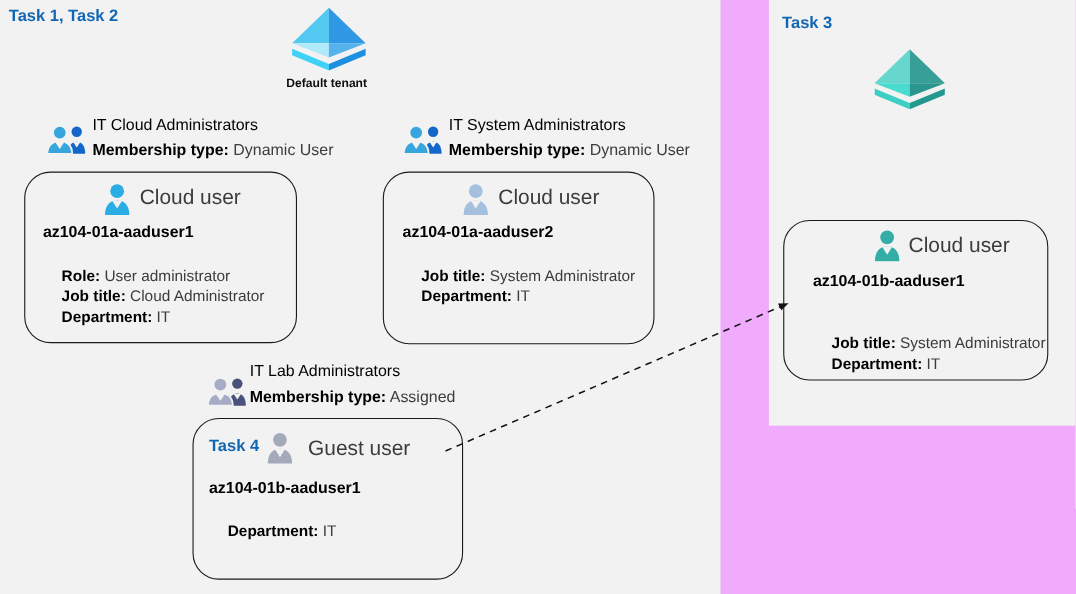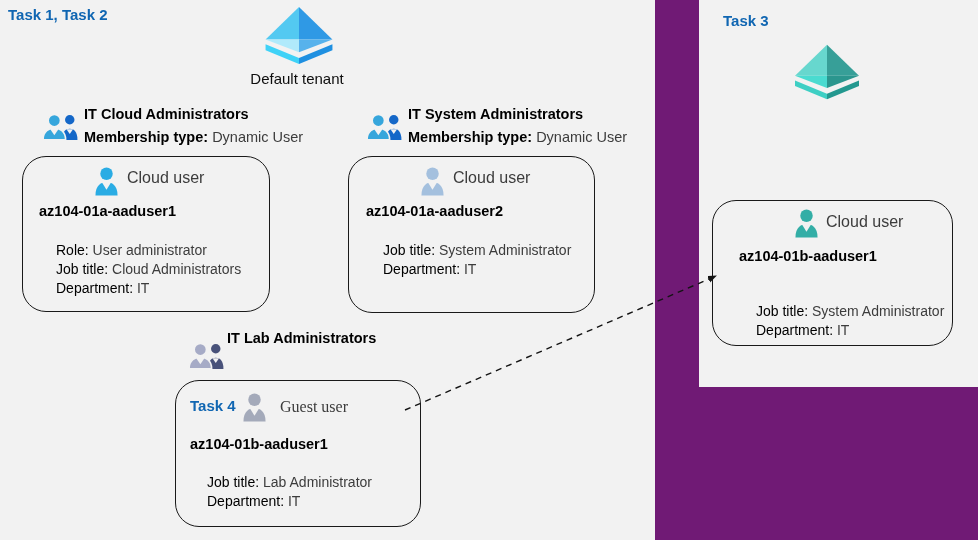--- a/index.html
+++ b/index.html
@@ -1,36 +1,36 @@
 <!DOCTYPE html>
 <html><head>
 <meta charset="utf-8">
 <style>
   html,body{margin:0;padding:0;background:#fff;}
   #canvas{
     position:relative;width:978px;height:540px;overflow:hidden;
     font-family:"Liberation Sans","DejaVu Sans",sans-serif;
-    background:#701a75;color:#1a1a1a;
+    background:#f0abfc;color:#1a1a1a;
   }
   .section{position:absolute;}
   .abs{position:absolute;}
   .task-label{font-weight:bold;font-size:15px;white-space:nowrap;}
-  .tenant-title{font-weight:normal;font-size:15px;color:#0d0d0d;text-align:center;white-space:nowrap;}
-  .group-title{font-weight:bold;font-size:14.5px;color:#000;white-space:nowrap;}
+  .tenant-title{font-weight:bold;font-size:11px;color:#0d0d0d;text-align:center;white-space:nowrap;}
+  .group-title{font-weight:normal;font-size:14.5px;color:#000;white-space:nowrap;}
   .group-membership{font-size:14.5px;color:#3c3c3c;white-space:nowrap;}
   .group-membership .fl{font-weight:bold;color:#000;margin-top:35px;}
   .card{
     position:absolute;border:1.4px solid #1a1a1a;border-radius:24px;
     background:transparent;box-sizing:border-box;
   }
-  .user-type{font-size:16px;color:#3c3c3c;white-space:nowrap;}
+  .user-type{font-size:19px;color:#3c3c3c;white-space:nowrap;}
   .username{font-weight:bold;font-size:14.5px;color:#000;white-space:nowrap;}
   .fields{font-size:14px;line-height:19px;color:#3c3c3c;}
   .field{white-space:nowrap;}
-  .field .fl{font-weight:normal;color:#000;padding-left:17px;}
+  .field .fl{font-weight:bold;color:#000;padding-left:17px;}
   svg{display:block;}
   .overlay{position:absolute;left:0;top:0;pointer-events:none;}
 </style>
 </head>
 <body>
 
 <div id="canvas">
 
   <div class="section" style="left: 0px; top: 0px; width: 655px; height: 540px; background-color: rgb(242, 242, 242);">
 
@@ -60,21 +60,21 @@
     <div class="card" style="left:22px;top:156px;width:248px;height:156px;">
       <svg class="abs" style="left:71px;top:9px;" width="25" height="30" viewBox="0 0 26 30">
         <circle cx="13" cy="7.5" r="6.5" fill="#2aace4"></circle>
         <path d="M1.5 30 C1.5 19.5 7.5 16 13 16 C18.5 16 24.5 19.5 24.5 30 Z" fill="#2aace4"></path>
         <path d="M8 16 L13 24 L18 16 Z" fill="#f2f2f2"></path>
       </svg>
       <div class="abs user-type" style="left:104px;top:12px;">Cloud user</div>
       <div class="abs username" style="left:16px;top:46px;">az104-01a-aaduser1</div>
       <div class="abs fields" style="left:16px;top:84px;">
         <div class="field"><span class="fl">Role:</span> <span>User administrator</span></div>
-        <div class="field"><span class="fl">Job title:</span> <span>Cloud Administrators</span></div>
+        <div class="field"><span class="fl">Job title:</span> <span>Cloud Administrator</span></div>
         <div class="field"><span class="fl">Department:</span> <span>IT</span></div>
       </div>
     </div>
 
     <svg class="abs" style="left:366px;top:112px;" width="37" height="28" viewBox="0 0 36 27">
       <circle cx="27" cy="7.4" r="4.6" fill="#1467c8"></circle>
       <path d="M19.5 27 C19.5 19 23 16.2 27 16.2 C31 16.2 34.5 19 34.5 27 Z" fill="#1467c8"></path>
       <path d="M23.8 16.6 L27 21.4 L30.2 16.6 Z" fill="#f2f2f2"></path>
       <circle cx="12" cy="8.2" r="6" stroke-width="1.6" stroke="#f2f2f2" fill="#36a6dc"></circle>
       <path d="M1 27 C1 18.5 7 15.5 12 15.5 C17 15.5 23 18.5 23 27 Z" stroke-width="1.6" stroke="#f2f2f2" fill="#36a6dc"></path>
@@ -99,40 +99,40 @@
 
     <svg class="abs" style="left:188px;top:341px;" width="37" height="28" viewBox="0 0 36 27">
       <circle cx="27" cy="7.4" r="4.6" fill="#49527a"></circle>
       <path d="M19.5 27 C19.5 19 23 16.2 27 16.2 C31 16.2 34.5 19 34.5 27 Z" fill="#49527a"></path>
       <path d="M23.8 16.6 L27 21.4 L30.2 16.6 Z" fill="#f2f2f2"></path>
       <circle cx="12" cy="8.2" r="6" stroke-width="1.6" stroke="#f2f2f2" fill="#a6abc6"></circle>
       <path d="M1 27 C1 18.5 7 15.5 12 15.5 C17 15.5 23 18.5 23 27 Z" stroke-width="1.6" stroke="#f2f2f2" fill="#a6abc6"></path>
       <path d="M7.5 15.9 L12 22.6 L16.5 15.9 Z" fill="#f2f2f2"></path>
     </svg>
     <div class="abs group-title" style="left:227px;top:330px;text-align:right;">IT Lab Administrators</div>
+    <div class="abs group-membership" style="left:227px;top:353px;"><span class="fl">Membership type:</span> <span>Assigned</span></div>
 
     <div class="card" style="left:175px;top:380px;width:246px;height:147px;">
       <div class="abs task-label" style="left: 14px; top: 16px; color: rgb(16, 102, 178);">Task 4</div>
       <svg class="abs" style="left:66px;top:11px;" width="25" height="30" viewBox="0 0 26 30">
         <circle cx="13" cy="7.5" r="6.5" fill="#a4aaba"></circle>
         <path d="M1.5 30 C1.5 19.5 7.5 16 13 16 C18.5 16 24.5 19.5 24.5 30 Z" fill="#a4aaba"></path>
         <path d="M8 16 L13 24 L18 16 Z" fill="#f2f2f2"></path>
       </svg>
-      <div class="abs user-type" style="left:104px;top:17px;font-family:Liberation Serif, serif;">Guest user</div>
+      <div class="abs user-type" style="left:104px;top:17px;">Guest user</div>
       <div class="abs username" style="left:14px;top:55px;">az104-01b-aaduser1</div>
       <div class="abs fields" style="left:14px;top:92px;">
-        <div class="field"><span class="fl">Job title:</span> <span>Lab Administrator</span></div>
         <div class="field"><span class="fl">Department:</span> <span>IT</span></div>
       </div>
     </div>
   </div>
 
   <div class="section" style="left: 699px; top: 0px; width: 279px; height: 387px; background-color: rgb(242, 242, 242);">
 
-    <div class="abs task-label" style="left: 24px; top: 12px; color: rgb(16, 102, 178);">Task 3</div>
+    <div class="abs task-label" style="left: 12px; top: 12px; color: rgb(16, 102, 178);">Task 3</div>
 
     <svg class="abs" style="left:96px;top:42px;" width="64" height="60" viewBox="0 0 68 58">
       <polygon points="34,0 0,33 34,33" fill="#67d7ce"></polygon>
       <polygon points="34,0 68,33 34,33" fill="#379f98"></polygon>
       <polygon points="0,33 34,46 34,33" fill="#4adbd0"></polygon>
       <polygon points="68,33 34,46 34,33" fill="#2b968e"></polygon>
       <polygon points="0,38 34,52 34,58 0,44" fill="#3ecfc4"></polygon>
       <polygon points="34,52 68,38 68,44 34,58" fill="#23988f"></polygon>
     </svg>
 

